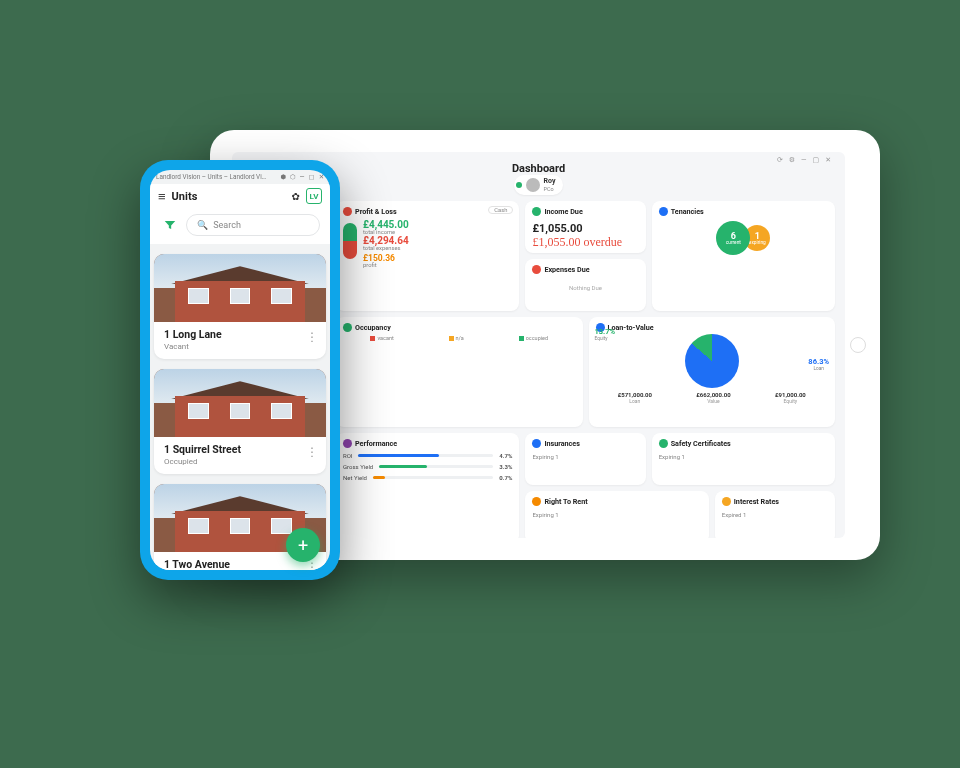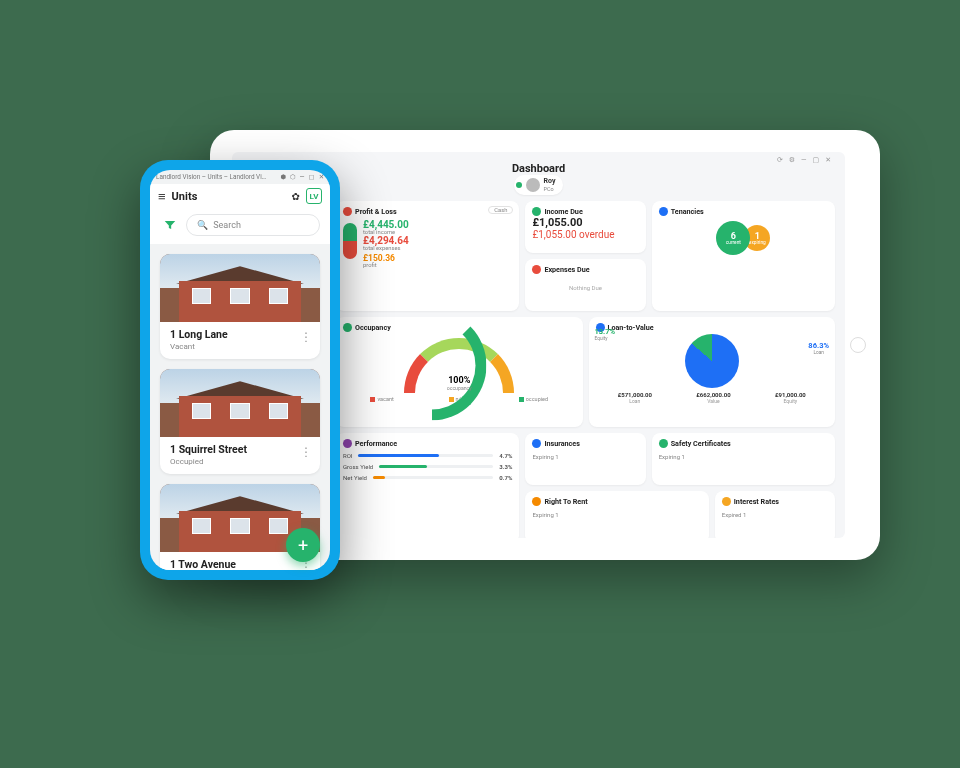--- a/index.html
+++ b/index.html
@@ -32,42 +32,42 @@
 .b-red{background:#e84c3d}.b-grn{background:#26b36c}.b-blu{background:#1e6ff5}.b-yel{background:#f5a623}.b-pur{background:#8e44ad}.b-org{background:#f58a00}
 .pill-sel { position:absolute; right:6px; top:5px; font-size:5.8px; color:#888; border:1px solid #e2e2e2; border-radius:6px; padding:0 5px; }
 
 .pl .big1{color:#26b36c;font-size:10px;font-weight:700;margin-top:3px}
 .pl .big2{color:#e84c3d;font-size:10px;font-weight:700}
 .pl .sub{font-size:5.8px;color:#888;margin-top:-1px}
 .pl .pr{color:#f58a00;font-size:8.5px;font-weight:700;margin-top:2px}
 .pl .pillicon{position:absolute;left:7px;top:22px;width:14px;height:36px;border-radius:8px;background:linear-gradient(#26b36c 50%,#e84c3d 50%);}
 .pl .txt{margin-left:20px}
 
-.inc .due{font-size:11px;font-weight:700;color:#222;margin-top:0}
-.inc .over{font-size:10px;color:#e84c3d;}
+.inc .due{font-size:11px;font-weight:700;color:#222;margin-top:6px}
+.inc .over{font-size:12px;color:#e84c3d;font-family:Liberation Serif, serif;}
 
 .ten .circles{display:flex;align-items:center;justify-content:center;margin-top:5px}
 .ten .c{border-radius:50%;display:flex;align-items:center;justify-content:center;color:#fff;font-weight:700;font-size:9px;flex-direction:column}
 .ten .c small{font-size:4.8px;font-weight:400;margin-top:-1px}
 .ten .c1{width:34px;height:34px;background:#26b36c;margin-right:-6px;z-index:1}
 .ten .c2{width:26px;height:26px;background:#f5a623}
 
 .occ .gauge{position:relative;width:110px;height:55px;margin:6px auto 0}
 .occ .arc{position:absolute;inset:0;border-radius:110px 110px 0 0;border:11px solid #e84c3d;border-bottom:none;border-right-color:#f5a623;border-top-color:#a6d75b;}
 .occ .arc2{position:absolute;inset:0;border-radius:110px 110px 0 0;border:11px solid transparent;border-bottom:none;border-right-color:#26b36c;border-top-color:#26b36c;transform:rotate(90deg);}
 .occ .pct{position:absolute;left:0;right:0;bottom:2px;text-align:center;font-size:9px;font-weight:700}
 .occ .pct small{display:block;font-size:5.2px;font-weight:400;color:#888}
 .occ .legend{display:flex;justify-content:space-around;font-size:5.5px;color:#888;margin-top:3px}
 .occ .legend span::before{content:"";display:inline-block;width:5px;height:5px;margin-right:2px;vertical-align:middle}
 .occ .legend .lv::before{background:#e84c3d}.occ .legend .ln::before{background:#f5a623}.occ .legend .lo::before{background:#26b36c}
 
 .ltv .pie{position:relative;width:54px;height:54px;border-radius:50%;margin:2px auto 0;background:conic-gradient(#1e6ff5 0 86.3%,#26b36c 0 100%)}
 .ltv .eq{position:absolute;left:6px;top:10px;color:#26b36c;font-size:7.5px;font-weight:700}
 .ltv .eq small,.ltv .ln small{display:block;font-size:4.8px;color:#888;font-weight:400}
-.ltv .ln{position:absolute;right:6px;top:24px;color:#1e6ff5;font-size:7.5px;font-weight:700;text-align:center}
+.ltv .ln{position:absolute;right:6px;top:40px;color:#1e6ff5;font-size:7.5px;font-weight:700;text-align:center}
 .ltv .vals{display:flex;justify-content:space-around;font-size:6px;text-align:center;margin-top:3px;color:#333}
 .ltv .vals small{display:block;color:#999;font-size:5px}
 
 .perf .row{display:flex;justify-content:space-between;align-items:center;font-size:6px;margin-top:4px;color:#555}
 .perf .bar{flex:1;height:3px;background:#eef0f2;margin:0 6px;position:relative;border-radius:2px}
 .perf .bar span{position:absolute;left:0;top:0;bottom:0;border-radius:2px}
 
 .mini .sub{font-size:6px;color:#888;margin-top:5px}
 
 
@@ -78,21 +78,21 @@
 .appbar{display:flex;align-items:center;gap:6px;padding:4px 8px 6px;background:#fff}
 .appbar .menu{font-size:13px;color:#444;}
 .appbar h2{font-size:11px;font-weight:700;margin:0;color:#222;flex:1}
 .appbar .gear{font-size:10px;color:#333}
 .appbar .lvlogo{width:16px;height:16px;border:1px solid #26b36c;border-radius:3px;color:#26b36c;font-size:8px;font-weight:700;display:flex;align-items:center;justify-content:center}
 .searchbar{display:flex;align-items:center;gap:6px;padding:4px 10px 8px;background:#fff}
 .filtericon{width:20px;height:20px;color:#26b36c;display:flex;align-items:center;justify-content:center;font-size:12px}
 .search-input{flex:1;background:#fff;border:1px solid #e3e5e7;border-radius:18px;padding:5px 10px;display:flex;align-items:center;gap:5px;color:#888;font-size:9px}
 .search-input .mag{color:#999}
 
-.unit-list{flex:1;overflow:hidden;padding:0 10px;}
+.unit-list{flex:1;overflow:hidden;padding:0 4px;}
 .unit{background:#fff;border-radius:10px;margin-top:10px;overflow:hidden;box-shadow:0 1px 3px rgba(0,0,0,.08)}
 .unit .img{height:68px;background:#8a5a44;position:relative;overflow:hidden}
 .roof{position:absolute;left:10%;right:10%;top:18%;height:26%;background:#5a3b2e;clip-path:polygon(0 100%,50% 0,100% 100%)}
 .wall{position:absolute;left:12%;right:12%;top:40%;bottom:0;background:#b0533e}
 .win{position:absolute;width:12%;height:24%;background:#dce3ea;border:1px solid #fff}
 .sky{position:absolute;inset:0;background:linear-gradient(#bcd3e6,#dfe9f0 50%,transparent 50%)}
 .unit .cap{padding:6px 10px 8px;position:relative}
 .unit .cap h3{margin:0;font-size:10.5px;font-weight:700;color:#222}
 .unit .cap p{margin:1px 0 0 0;font-size:8px;color:#888}
 .unit .cap .more{position:absolute;right:8px;top:8px;color:#999;font-size:12px}
@@ -209,25 +209,20 @@
               <span>Expenses Due</span>
             </div>
         <div style="font-size:6px;color:#aaa;text-align:center;margin-top:10px">Nothing Due</div>
       </div>
 
       <div class="card occ" style="grid-column:span 4;grid-row:span 2">
         <div class="title-row">
               <span class="badge b-grn"></span>
               <span>Occupancy</span>
             </div>
-        <div class="gauge">
-          <div class="arc"></div>
-              <div class="arc2"></div>
-          <div class="pct"><span>100%</span><small>occupancy</small></div>
-        </div>
         <div class="legend">
           <span class="lv">vacant</span>
           <span class="ln">n/a</span>
           <span class="lo">occupied</span>
         </div>
       </div>
 
       <div class="card ltv" style="grid-column:span 4;grid-row:span 2">
         <div class="title-row">
               <span class="badge b-blu"></span>

